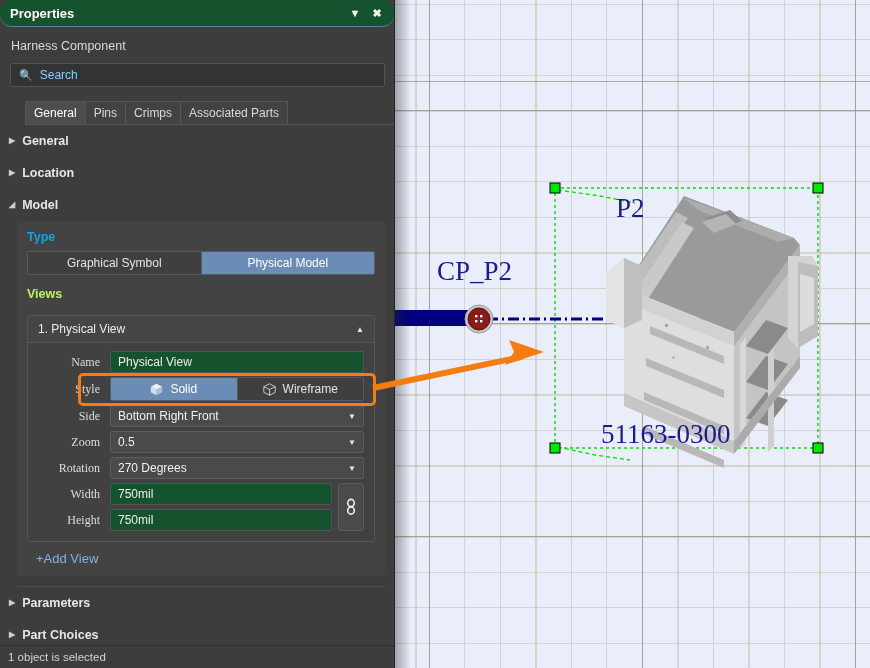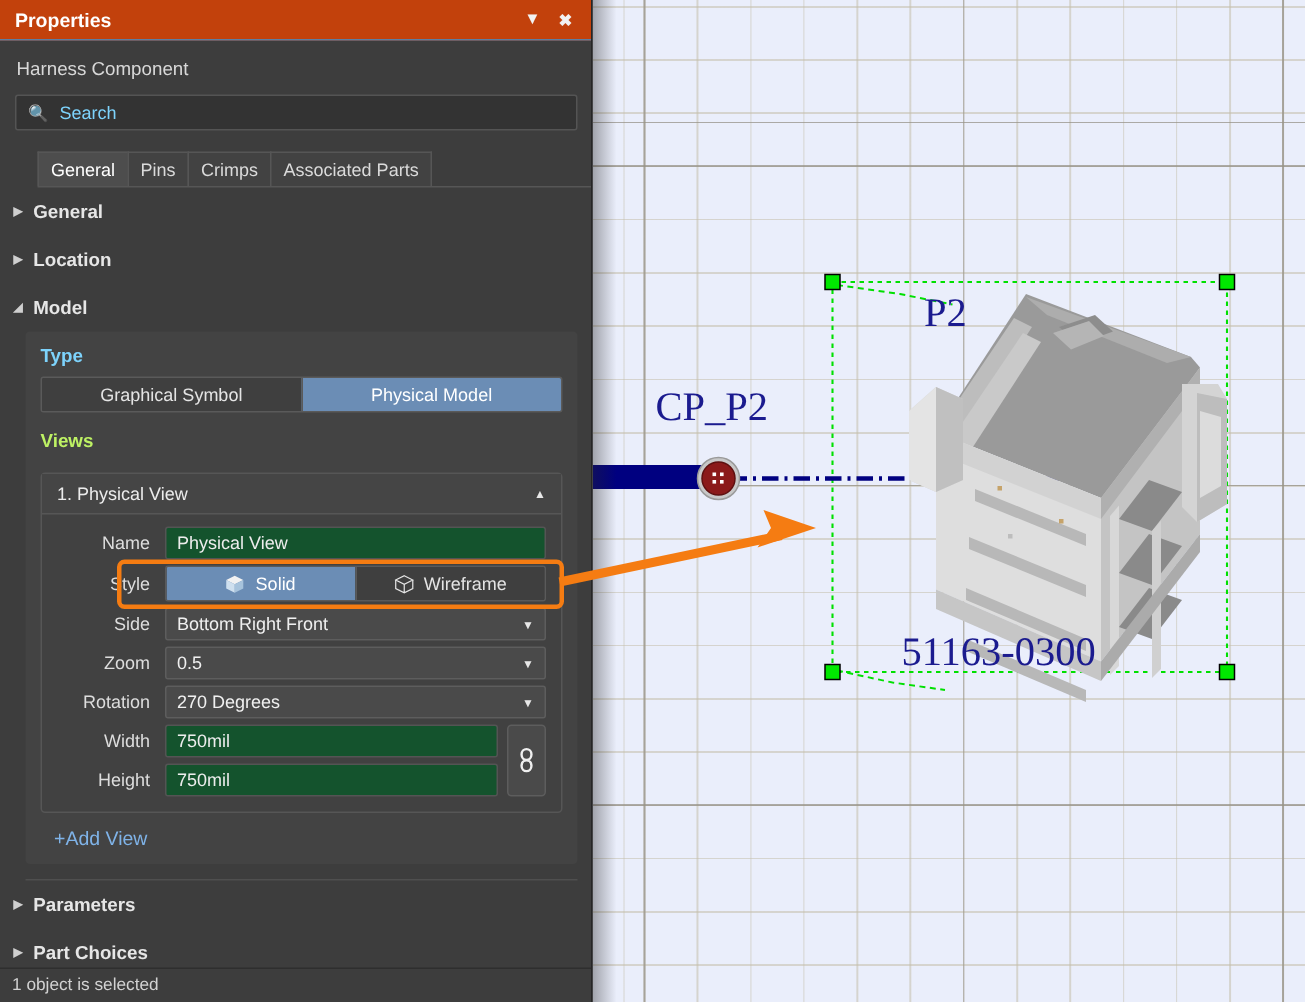--- a/index.html
+++ b/index.html
@@ -34,25 +34,26 @@
     background:linear-gradient(to right, rgba(40,40,40,.38), rgba(40,40,40,0));
   }
   
   #panel{
     position:absolute;left:0;top:0;width:394px;height:668px;
     background:#3d3d3d;color:#dcdcdc;
     border-right:1px solid #262626;
     display:flex;flex-direction:column;
   }
   #titlebar{
-    height:26px;background:#c2410c;color:#fff;
+    height:26px;background:#14532d;color:#fff;
     display:flex;align-items:center;
     font-size:13px;font-weight:bold;
     padding:0 6px 0 10px;
     border-bottom:1px solid #5d7da2;
+    border-radius:12px;
   }
   #titlebar .spacer{flex:1;}
   .tb-btn{
     width:22px;height:20px;display:flex;align-items:center;justify-content:center;
     color:#f2f2f2;font-size:11px;cursor:pointer;
   }
   #subtitle{
     font-size:12.5px;color:#d8d8d8;padding:12px 0 10px 11px;
   }
   #searchrow{padding:0 9px 0 10px;}
@@ -76,42 +77,42 @@
   .section{
     display:flex;align-items:center;gap:7px;
     font-size:12.5px;font-weight:bold;color:#e6e6e6;
     padding:9px 0 9px 9px;cursor:pointer;
   }
   .tri{font-size:8px;color:#cfcfcf;line-height:1;}
   .group{
     margin:0 9px 0 17px;background:#434343;border-radius:3px;
     padding:9px 10px 10px 10px;
   }
-  .grp-label{font-size:12.5px;font-weight:bold;color:#7dd3fc;margin-bottom:7px;}
+  .grp-label{font-size:12.5px;font-weight:bold;color:#0ea5e9;margin-bottom:7px;}
   .seg{
     display:flex;height:22px;border:1px solid #5a5a5a;border-radius:2px;overflow:hidden;
   }
   .seg .opt{
     flex:1;display:flex;align-items:center;justify-content:center;gap:7px;
     font-size:12px;color:#e4e4e4;background:#3f3f3f;cursor:pointer;
   }
   .seg .opt.on{background:#6b8db5;color:#fff;}
   .seg .opt + .opt{border-left:1px solid #5a5a5a;}
   .views-label{font-size:12.5px;font-weight:bold;color:#bef264;margin:12px 0 14px 0;}
   .view-card{border:1px solid #565656;border-radius:3px;background:#414141;}
   .view-head{
     height:26px;display:flex;align-items:center;justify-content:space-between;
     padding:0 10px;font-size:12px;color:#ececec;
     border-bottom:1px solid #565656;background:#454545;cursor:pointer;
   }
   .view-body{padding:8px 10px 10px 10px;}
   .frow{display:flex;align-items:center;margin-bottom:4px;}
   .flabel{
     width:62px;text-align:right;padding-right:10px;
-    font-size:12px;color:#dddddd;
+    font-size:12px;color:#dddddd;font-family:Liberation Serif, serif;
   }
   .fctl{flex:1;}
   .inp{
     height:20px;background:#14532d;border:1px solid #545454;border-radius:2px;
     display:flex;align-items:center;padding:0 7px;
     font-size:12px;color:#ededed;
   }
   .sel{
     height:20px;background:#4a4a4a;border:1px solid #5d5d5d;border-radius:2px;
     display:flex;align-items:center;justify-content:space-between;padding:0 7px;

